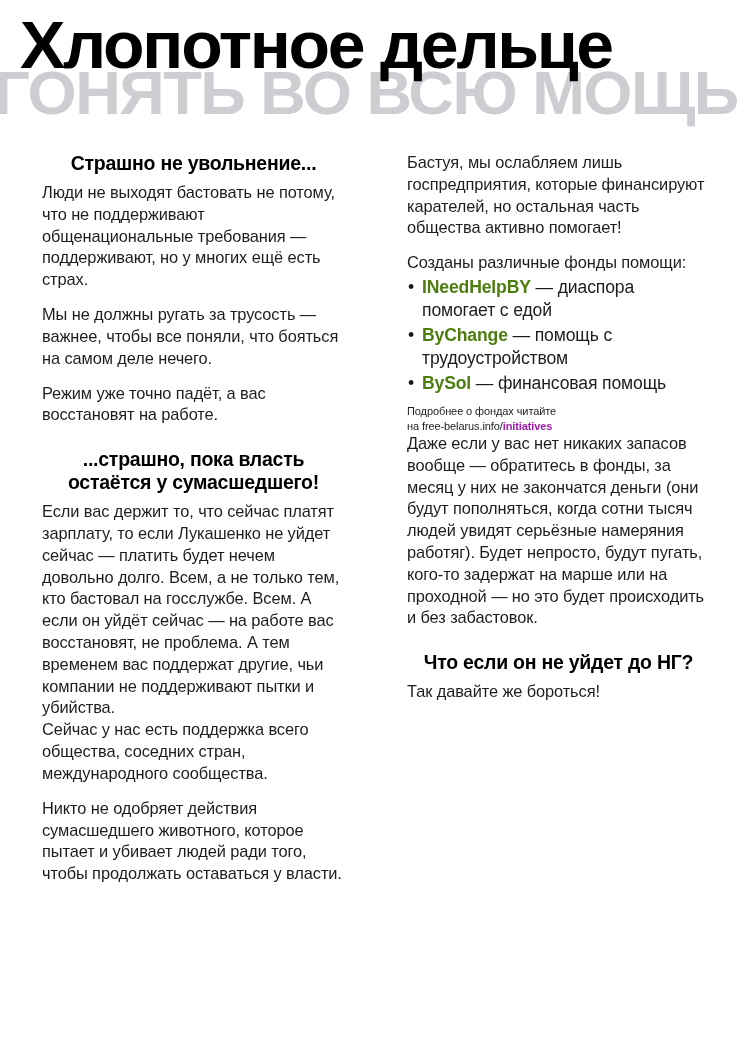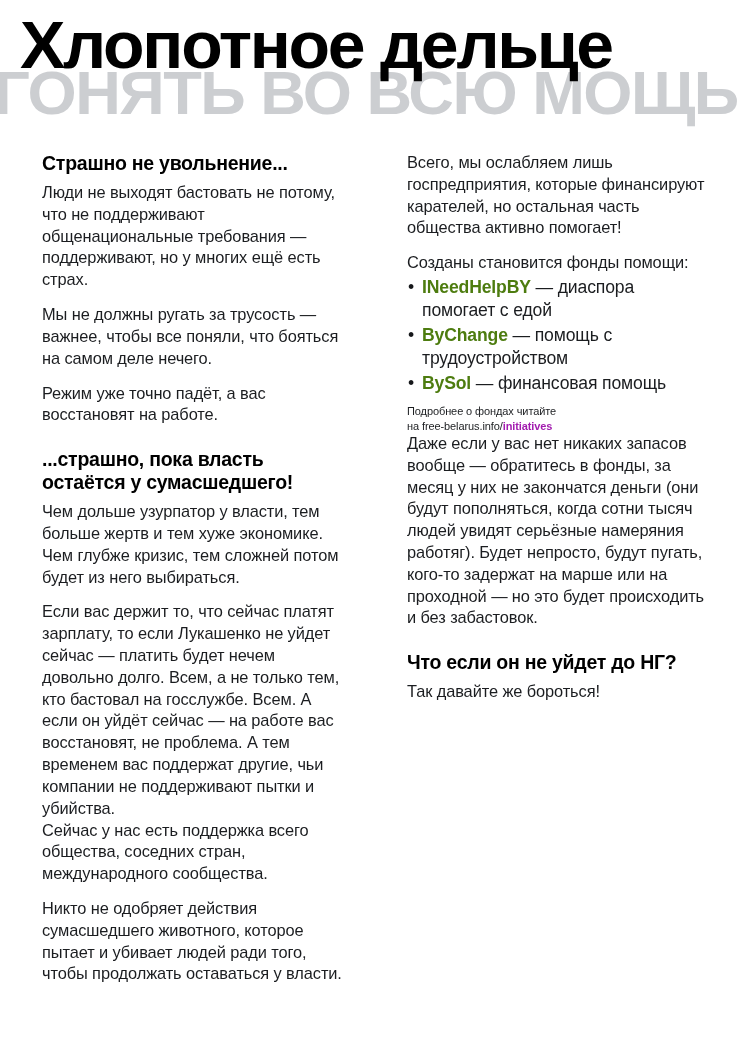--- a/index.html
+++ b/index.html
@@ -66,20 +66,21 @@
     flex: 0 0 303px;
   }
 
   h2.sec {
     font-size: 19.5px;
     font-weight: 700;
     line-height: 1.18;
     letter-spacing: -0.25px;
     margin: 0 0 7px 0;
     color: #000;
+    text-align: center;
   }
   h2.sec.big {
     font-size: 27px;
     letter-spacing: -0.6px;
     margin-bottom: 8px;
   }
   h2.sec.gap {
     margin-top: 22px;
   }
 
@@ -141,36 +142,35 @@
 
     <section>
       <h2 class="sec">Страшно не увольнение...</h2>
       <p class="body">Люди не выходят бастовать не потому, что не поддерживают общенациональные требования — поддерживают, но у многих ещё есть страх.</p>
       <p class="body">Мы не должны ругать за трусость — важнее, чтобы все поняли, что бояться на самом деле нечего.</p>
       <p class="body">Режим уже точно падёт, а вас восстановят на работе.</p>
     </section>
 
     <section>
       <h2 class="sec gap">...страшно, пока власть остаётся у сумасшедшего!</h2>
-      <p class="body">Чем дольше узурпатор у власти, тем больше жертв и тем хуже экономике. Чем глубже кризис, тем сложней потом будет из него выбираться.</p>
       <p class="body">Если вас держит то, что сейчас платят зарплату, то если Лукашенко не уйдет сейчас — платить будет нечем довольно долго. Всем, а не только тем, кто бастовал на госслужбе. Всем. А если он уйдёт сейчас — на работе вас восстановят, не проблема. А тем временем вас поддержат другие, чьи компании не поддерживают пытки и убийства.</p>
     </section>
 
     <section>
       <p class="body">Сейчас у нас есть поддержка всего общества, соседних стран, международного сообщества.</p>
       <p class="body">Никто не одобряет действия сумасшедшего животного, которое пытает и убивает людей ради того, чтобы продолжать оставаться у власти.</p>
     </section>
 
   </div>
 
   <div class="col">
 
     <section>
-      <p class="body">Всего, мы ослабляем лишь госпредприятия, которые финансируют карателей, но остальная часть общества активно помогает!</p>
-      <p class="body">Созданы становится фонды помощи:</p>
+      <p class="body">Бастуя, мы ослабляем лишь госпредприятия, которые финансируют карателей, но остальная часть общества активно помогает!</p>
+      <p class="body">Созданы различные фонды помощи:</p>
     </section>
 
     <ul class="funds">
       <li>
         <span class="fund-name">INeedHelpBY</span><span> — диаспора помогает с едой</span>
       </li>
       <li>
         <span class="fund-name">ByChange</span><span> — помощь с трудоустройством</span>
       </li>
       <li>

